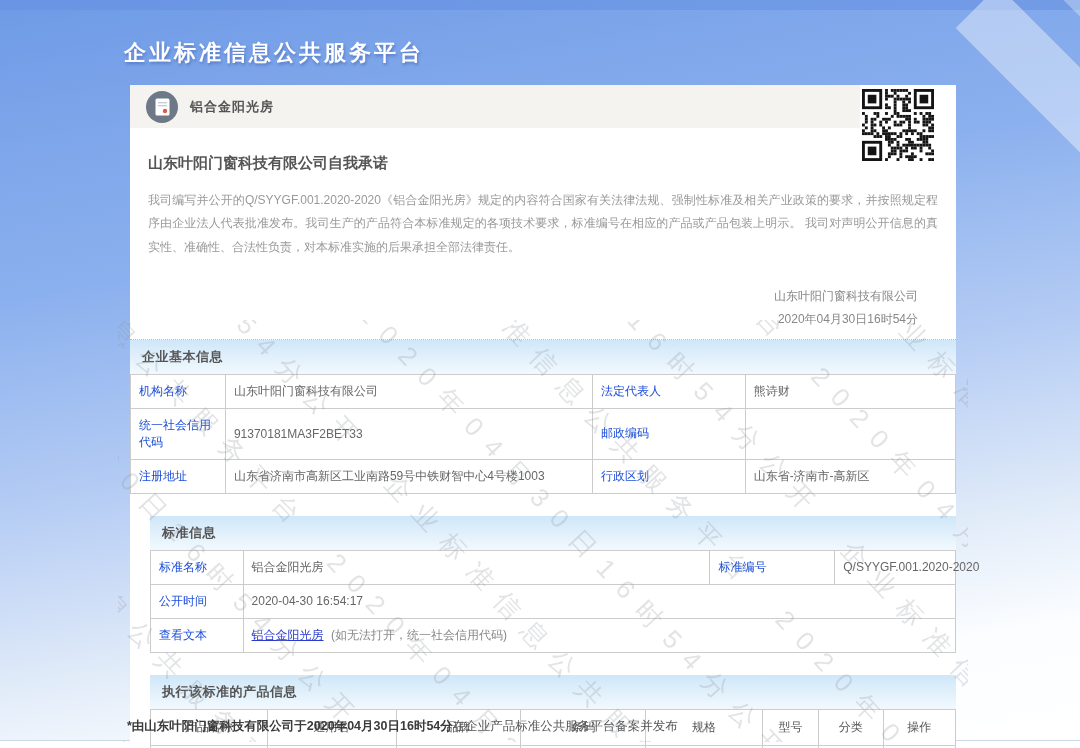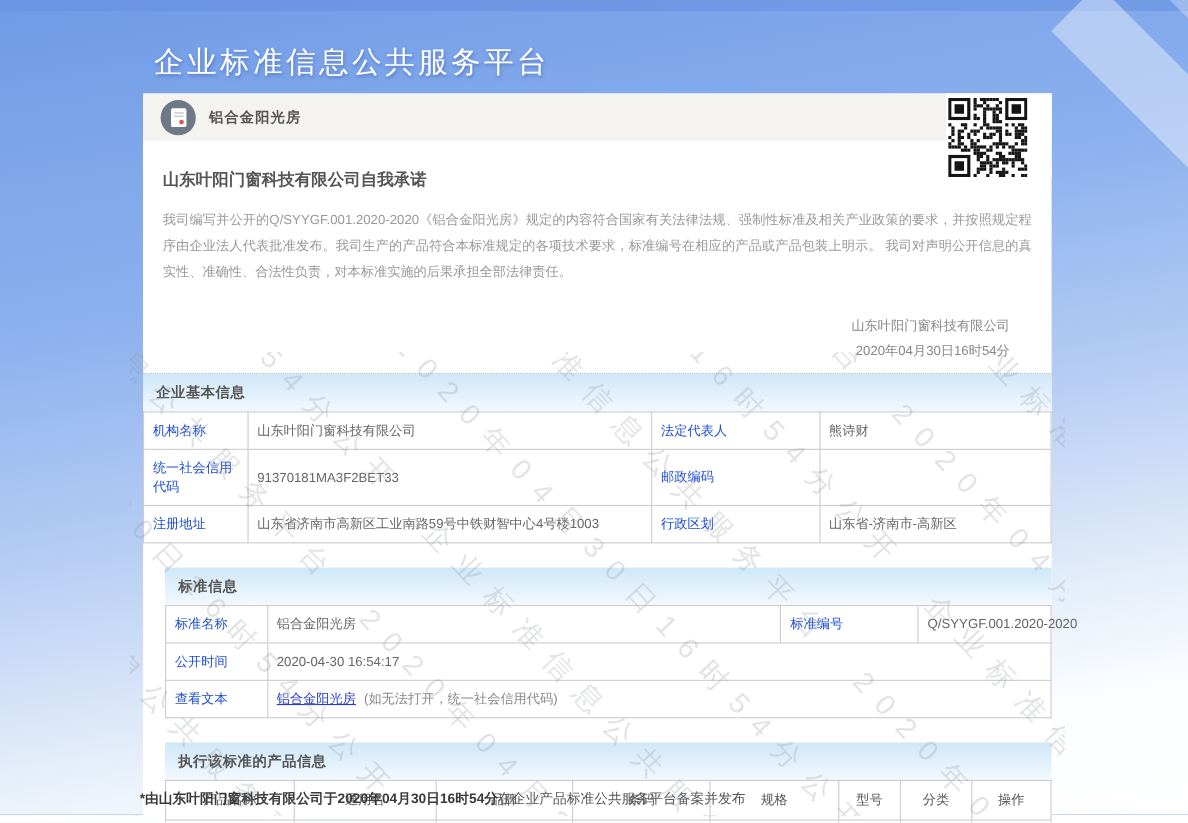--- a/index.html
+++ b/index.html
@@ -7,21 +7,21 @@
   body { font-family:"Liberation Sans","DejaVu Sans",sans-serif; }
   .page {
     position:relative; width:1080px; height:748px; overflow:hidden;
     background:linear-gradient(170deg,#6e9ae6 0%,#7ea6ea 16%,#8bb0ee 32%,#b6cdf4 55%,#e2ecf9 74%,#fbfdff 86%,#ffffff 100%);
   }
   .top-strip { position:absolute; top:0; left:0; width:100%; height:10px; background:#6690e2; opacity:.55; }
   .streak { position:absolute; background:rgba(255,255,255,.30); transform:rotate(45deg); pointer-events:none; }
   .streak-1 { left:970px; top:-50px; width:280px; height:80px; }
   .streak-2 { left:930px; top:90px; width:320px; height:60px; background:rgba(255,255,255,.4); }
   .page-title {
-    position:absolute; left:140px; top:38px; font-size:27px; font-weight:normal; color:#ffffff;
+    position:absolute; left:124px; top:38px; font-size:22px; font-weight:bold; color:#ffffff;
     letter-spacing:3px; text-shadow:1px 2px 3px rgba(70,100,180,.65);
   }
   .card { position:absolute; left:130px; top:85px; width:826px; background:#ffffff; z-index:2; padding-bottom:16px; }
   .card-titlebar { height:43px; background:#f5f3f0; display:flex; align-items:center; padding-left:16px; }
   .doc-badge { width:32px; height:32px; border-radius:50%; background:#6d7987; display:flex; align-items:center; justify-content:center; }
   .doc-title { margin-left:12px; font-size:13px; font-weight:bold; color:#555; letter-spacing:1px; }
   .qr-wrap { position:absolute; top:0; right:0; width:96px; height:77px; background:#ffffff; z-index:4; }
   .qr-wrap svg { display:block; margin:4px 0 0 2px; }
   .commit-title { margin:26px 18px 0; font-size:15px; font-weight:bold; color:#555; }
   .commit-body { margin:16px 18px 0; font-size:12px; color:#999; line-height:1.95; text-align:justify; }

